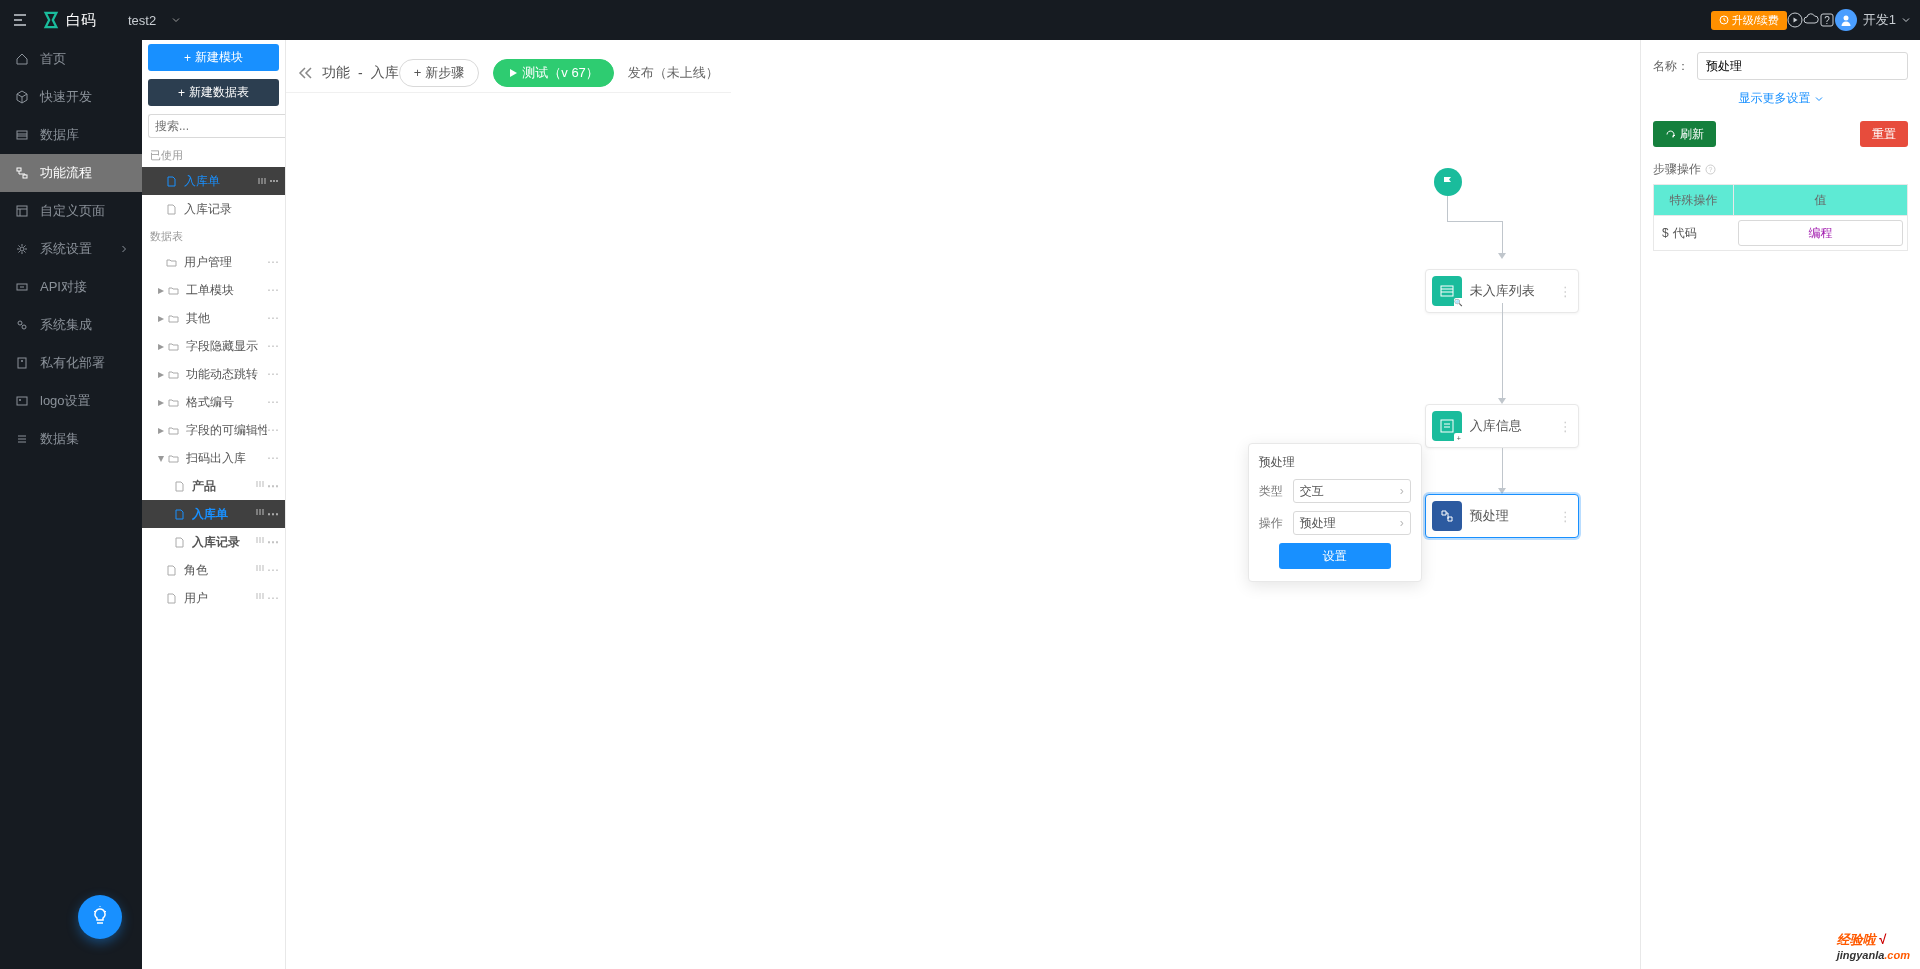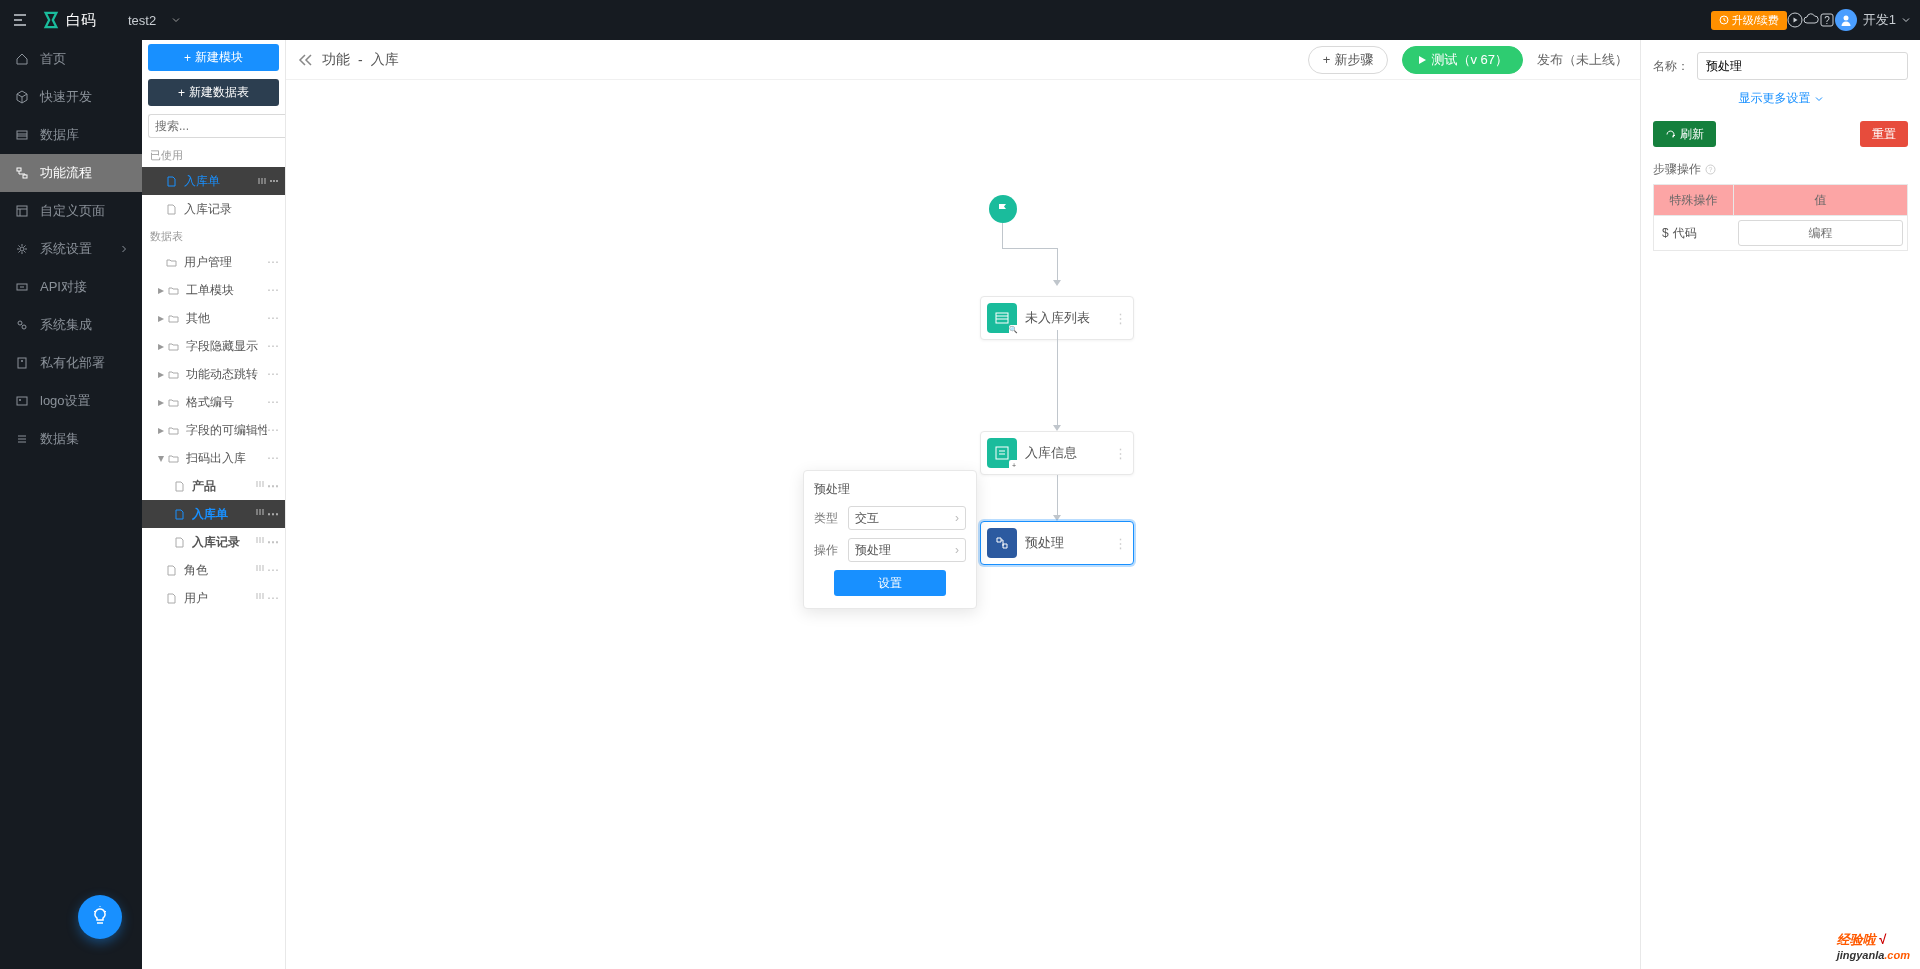--- a/index.html
+++ b/index.html
@@ -42,21 +42,21 @@
 .sb2-row.active { background: #404040; color: #1890ff; }
 .sb2-row .caret { width: 10px; display: flex; align-items: center; justify-content: center; margin-right: 2px; color: #999; }
 .sb2-row .ficon { width: 14px; margin-right: 4px; color: #aaa; display: flex; align-items: center; }
 .sb2-row.active .ficon { color: #1890ff; }
 .sb2-row .label { flex: 1; white-space: nowrap; overflow: hidden; }
 .sb2-row .actions { display: flex; gap: 2px; color: #bbb; }
 .sb2-row.indent1 { padding-left: 24px; }
 .sb2-row.indent2 { padding-left: 32px; font-weight: bold; }
 
 
-.canvas-area { flex: 1; display: flex; flex-direction: column; position: relative; }
+.canvas-area { flex: 1; display: flex; flex-direction: row; position: relative; margin-top: 13px; }
 .canvas-header { height: 40px; border-bottom: 1px solid #f0f0f0; display: flex; align-items: center; padding: 0 12px; }
 .breadcrumb { display: flex; align-items: center; gap: 8px; color: #555; font-size: 14px; }
 .collapse-btn { cursor: pointer; color: #888; }
 .header-actions { margin-left: auto; display: flex; align-items: center; gap: 14px; }
 .hdr-btn { height: 28px; padding: 0 14px; border: 1px solid #d9d9d9; border-radius: 14px; display: flex; align-items: center; gap: 4px; cursor: pointer; font-size: 13px; color: #555; background: #fff; }
 .hdr-btn.green { background: #2ecc71; border-color: #2ecc71; color: #fff; }
 .publish { color: #666; cursor: pointer; font-size: 13px; }
 
 .canvas { flex: 1; position: relative; background: #fff; }
 .start-node { position: absolute; left: 703px; top: 115px; width: 28px; height: 28px; border-radius: 50%; background: #1abc9c; display: flex; align-items: center; justify-content: center; color: #fff; }
@@ -90,28 +90,28 @@
 .field-row { display: flex; align-items: center; gap: 8px; margin-bottom: 10px; }
 .field-row label { font-size: 12px; color: #666; }
 .field-row input { flex: 1; height: 28px; border: 1px solid #d9d9d9; border-radius: 3px; padding: 0 8px; font-size: 12px; outline: none; }
 .more-link { text-align: center; color: #1890ff; font-size: 12px; cursor: pointer; display: flex; align-items: center; justify-content: center; gap: 4px; margin-bottom: 14px; }
 .rp-actions { display: flex; justify-content: space-between; margin-bottom: 14px; }
 .rp-btn { height: 26px; padding: 0 12px; border-radius: 3px; display: flex; align-items: center; gap: 4px; cursor: pointer; font-size: 12px; color: #fff; }
 .rp-btn.teal { background: #15803d; }
 .rp-btn.red { background: #e74c3c; }
 .step-label { font-size: 12px; color: #666; display: flex; align-items: center; gap: 4px; margin-bottom: 6px; }
 .op-table { border: 1px solid #e8e8e8; }
-.op-head { display: flex; background: #fca5a5; border-bottom: 1px solid #e8e8e8; }
+.op-head { display: flex; background: #5eead4; border-bottom: 1px solid #e8e8e8; }
 .op-head div { height: 30px; display: flex; align-items: center; justify-content: center; font-size: 12px; color: #666; }
 .op-head .c1 { width: 80px; border-right: 1px solid #e8e8e8; }
 .op-head .c2 { flex: 1; }
 .op-row { display: flex; }
 .op-row .c1 { width: 80px; height: 34px; display: flex; align-items: center; padding: 0 8px; font-size: 12px; color: #555; gap: 4px; }
 .op-row .c2 { flex: 1; padding: 4px; }
-.op-row .c2 .codebtn { height: 26px; border: 1px solid #d9d9d9; border-radius: 3px; display: flex; align-items: center; justify-content: center; font-size: 12px; color: #737373; cursor: pointer; }
+.op-row .c2 .codebtn { height: 26px; border: 1px solid #d9d9d9; border-radius: 3px; display: flex; align-items: center; justify-content: center; font-size: 12px; color: #a21caf; cursor: pointer; }
 
 .watermark { position: fixed; right: 10px; bottom: 8px; font-family: Arial; font-style: italic; font-weight: bold; }
 .watermark .a { color: #ff5a00; }
 .watermark .b { color: #333; }
 .watermark .c { color: #c00; font-style: normal; }
 svg { display: block; }
 </style>
 </head>
 <body>
 

